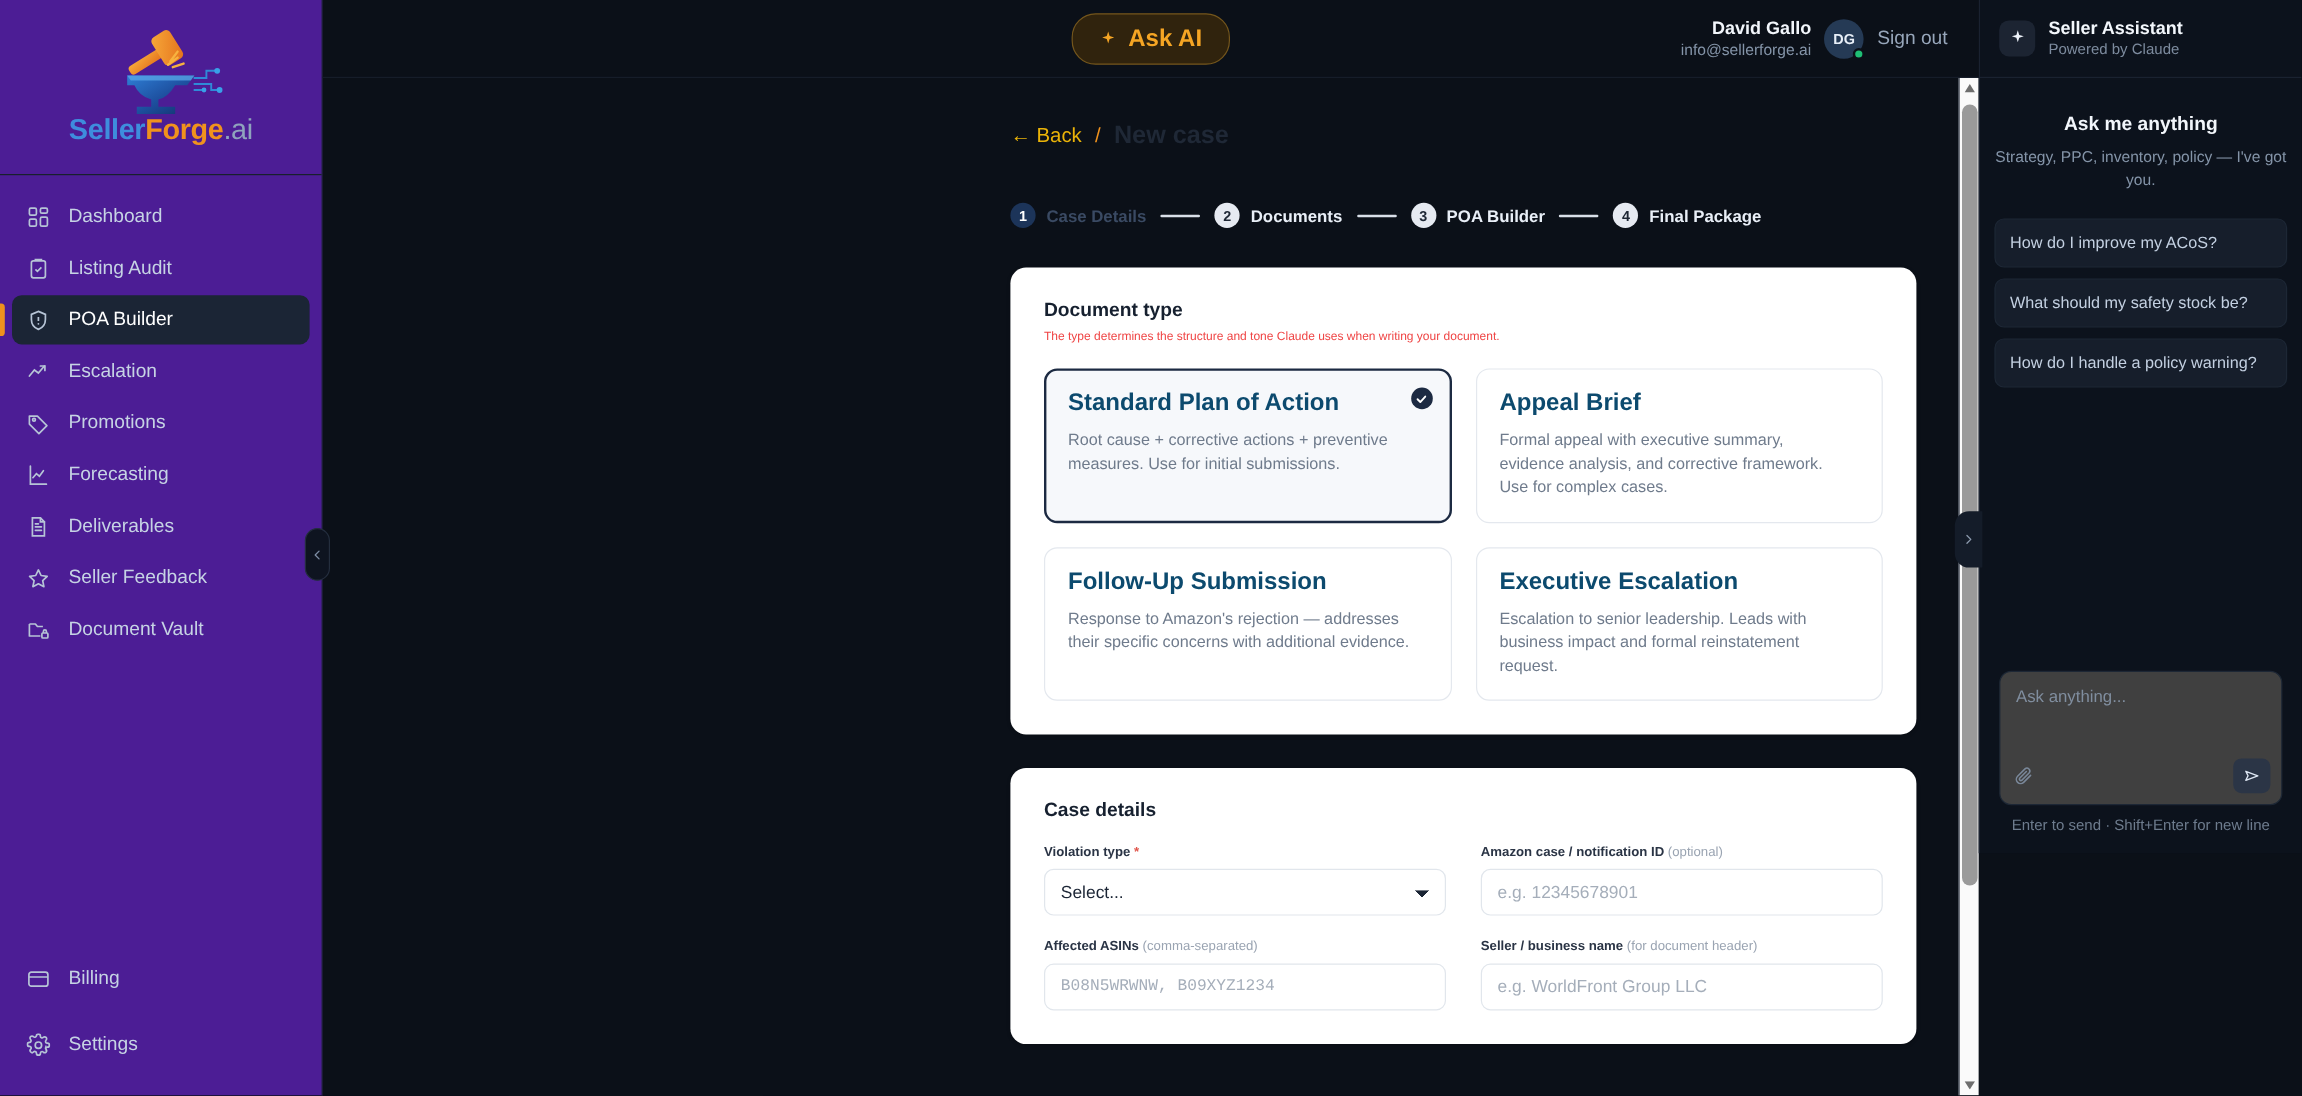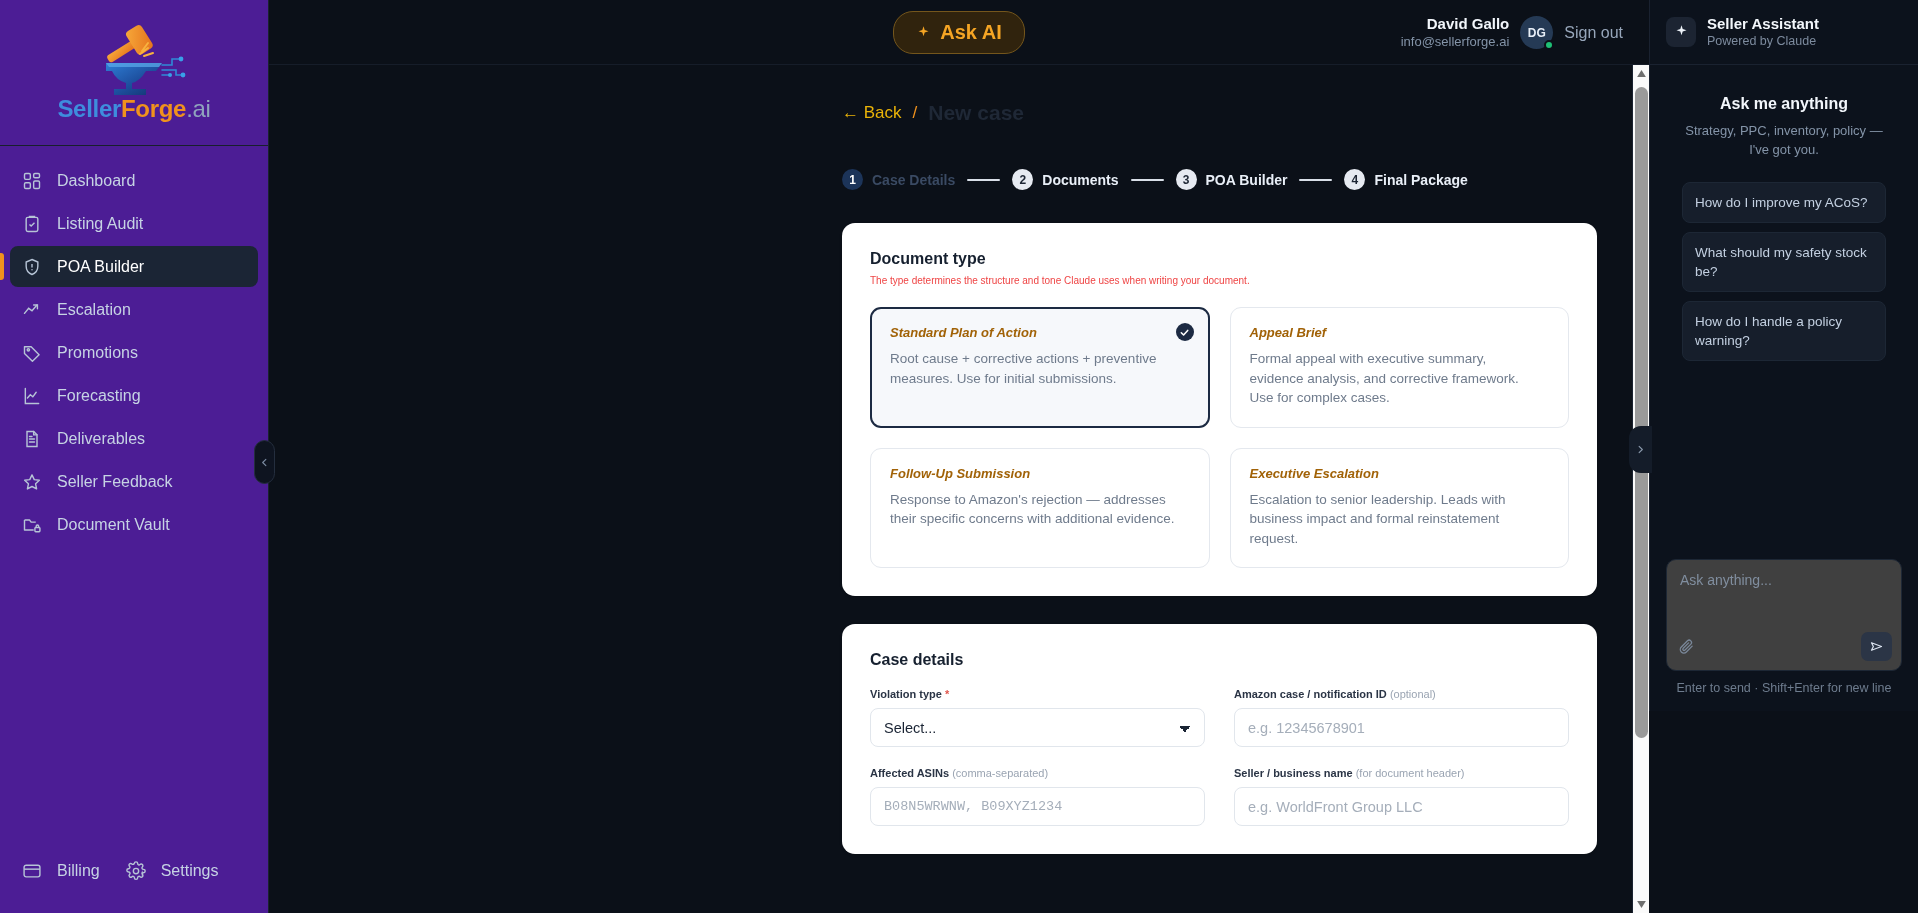--- a/index.html
+++ b/index.html
@@ -38,21 +38,21 @@
     height: 41px; padding: 0 12px; border-radius: 8px;
     color: #c6d3e4; font-size: 16px; cursor: pointer;
     position: relative;
   }
   .nav-item .ico { width: 20px; height: 20px; flex: 0 0 20px; display: block; color: #b6c4d6; }
   .nav-item.active { background: #1b2535; color: #ffffff; }
   .nav-item.active::before {
     content: ""; position: absolute; left: -10px; top: 7px;
     width: 4px; height: 27px; background: #f0921d; border-radius: 0 3px 3px 0;
   }
-  .nav-bottom { margin-top: auto; padding: 0 10px 22px; display: flex; flex-direction: row; gap: 2px; }
+  .nav-bottom { margin-top: auto; padding: 0 10px 22px; display: flex; flex-direction: column; gap: 14px; }
 
   .collapse-handle {
     position: absolute; left: 254px; top: 440px; z-index: 30;
     width: 21px; height: 44px; border-radius: 11px;
     background: #0e1420; border: 1px solid #242e3e;
     display: flex; align-items: center; justify-content: center;
     cursor: pointer; color: #7c8ca2;
   }
 
   
@@ -121,21 +121,21 @@
   .card-title { font-size: 16px; font-weight: 700; color: #16202f; margin-bottom: 7px; }
   .card-sub { font-size: 10px; color: #ef4444; margin-bottom: 21px; }
 
   .type-grid { display: grid; grid-template-columns: 1fr 1fr; gap: 20px; }
   .type-card {
     border: 1px solid #e4e8ee; border-radius: 11px;
     padding: 17px 19px 19px; position: relative; cursor: pointer;
     background: #ffffff; min-height: 103px;
   }
   .type-card.selected { border: 2px solid #1c2a42; background: #f6f8fb; padding: 16px 18px 18px; }
-  .type-name { font-size: 13px; font-weight: 700; color: #a16207; margin-bottom: 9px; font-style: italic; }
+  .type-name { font-size: 20px; font-weight: 700; color: #0c4a6e; margin-bottom: 9px; }
   .type-desc { font-size: 13.5px; line-height: 1.45; color: #6f7b8c; padding-right: 6px; }
   .check-badge {
     position: absolute; right: 14px; top: 14px;
     width: 18px; height: 18px; border-radius: 50%;
     background: #1c2a42; color: #fff;
     display: flex; align-items: center; justify-content: center;
   }
 
   .form-grid { display: grid; grid-template-columns: 1fr 1fr; gap: 20px 29px; margin-top: 19px; }
   .field-label { font-size: 11px; color: #2a3445; font-weight: 600; margin-bottom: 8px; display: block; }
@@ -179,21 +179,21 @@
     display: flex; align-items: center; gap: 11px;
     padding: 12px 16px 13px; border-bottom: 1px solid #1a2230; height: 65px;
   }
   .asst-badge {
     width: 30px; height: 30px; border-radius: 8px; background: #1c2432;
     display: flex; align-items: center; justify-content: center; color: #eef3fa;
   }
   .asst-title { font-size: 15px; font-weight: 700; color: #f3f7fc; line-height: 1.3; }
   .asst-sub { font-size: 12.5px; color: #7d8b9e; line-height: 1.3; }
 
-  .asst-body { flex: 1 1 auto; padding: 30px 32px 0; overflow: hidden; }
+  .asst-body { flex: 1 1 auto; padding: 30px 12px 0; overflow: hidden; }
   .asst-h1 { font-size: 16px; font-weight: 700; color: #f2f6fb; text-align: center; margin-bottom: 9px; }
   .asst-p { font-size: 13px; color: #8494a8; text-align: center; line-height: 1.45; margin-bottom: 22px; }
   .chip {
     background: #161e2b; border: 1px solid #1d2735; border-radius: 8px;
     padding: 10px 12px; font-size: 13.5px; color: #c3d0e1;
     margin-bottom: 9px; cursor: pointer; line-height: 1.42;
   }
 
   .composer { padding: 0 16px 14px; }
   .composer-box {

